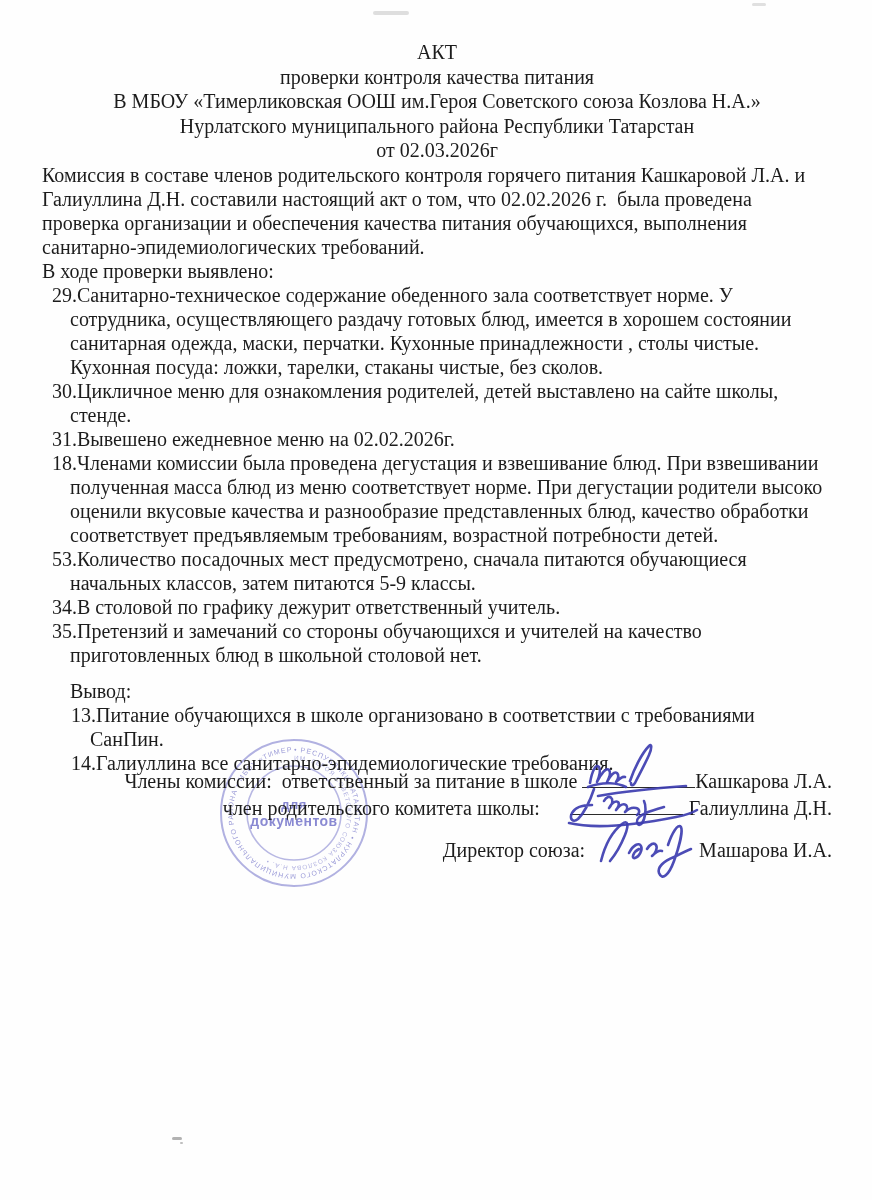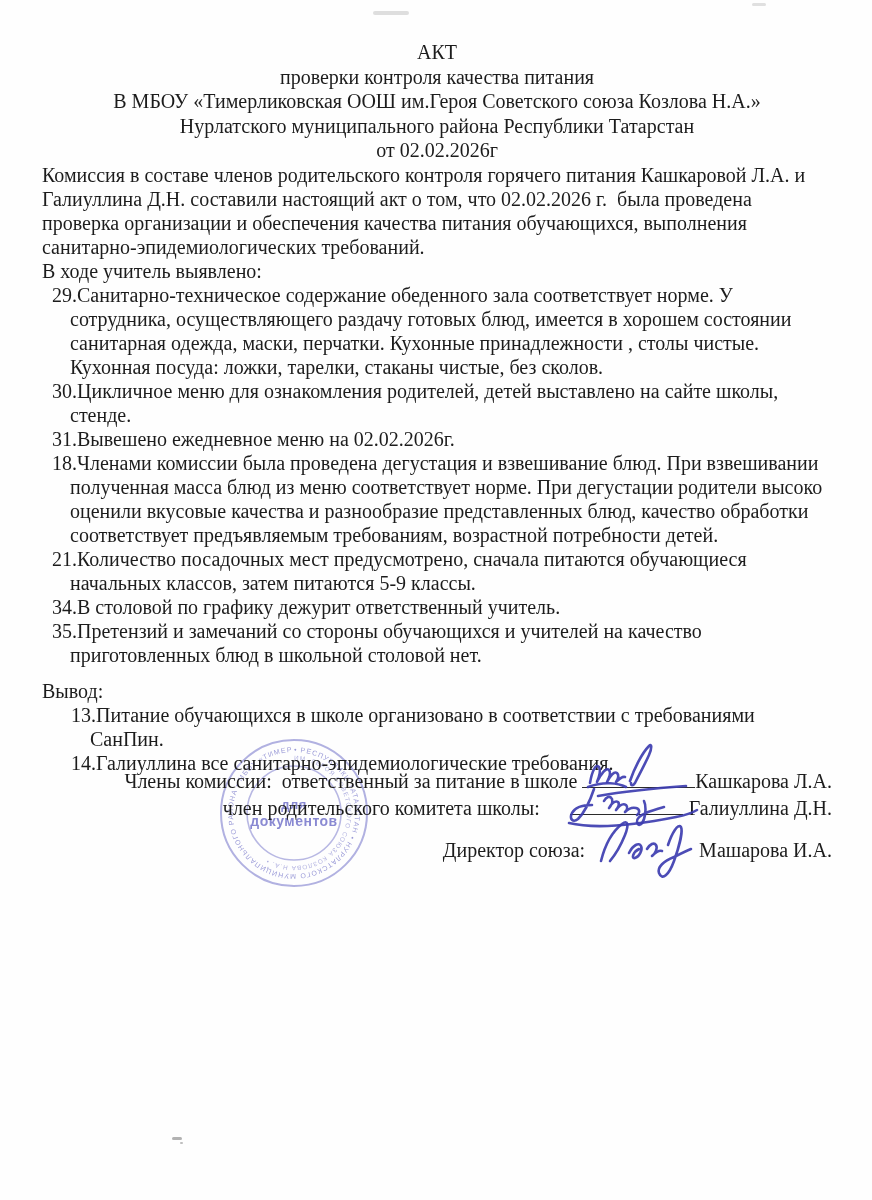--- a/index.html
+++ b/index.html
@@ -9,21 +9,21 @@
     font-family:"Liberation Serif","DejaVu Serif",serif;
     font-size:20px;line-height:24px;color:#1c1c1c;
   }
   .page{position:absolute;left:0;top:0;width:872px;height:1200px;
         padding:40px 40px 15px 42px;box-sizing:border-box;}
   .hdr{text-align:center;line-height:24.5px;}
   .intro{white-space:pre-wrap;}
   .lead-in{white-space:pre-wrap;}
   .findings{position:relative;z-index:2;}
   .findings .li{padding-left:28px;text-indent:-18px;white-space:pre-wrap;}
-  .vyvod{margin-top:12px;position:relative;z-index:2;}
+  .vyvod{margin-left:28px;margin-top:12px;position:relative;z-index:2;}
   .conclusions{position:relative;z-index:2;}
   .conclusions .li{padding-left:48px;text-indent:-19px;white-space:pre-wrap;}
   .num{white-space:pre;}
 
   .sig-section{position:relative;margin-top:-8px;}
   .sig-row{position:relative;z-index:2;line-height:25px;white-space:pre-wrap;text-align:right;}
   .sig-row3{margin-left:190px;margin-top:14px;}
   .u-line{display:inline-block;position:relative;width:113px;height:20px;
           border-bottom:1.6px solid #2b2b2b;vertical-align:baseline;}
   .u-line svg{position:absolute;overflow:visible;}
@@ -52,32 +52,32 @@
 </head>
 <body>
 
 <div class="page">
 
   <div class="hdr">
     <div>АКТ</div>
     <div>проверки контроля качества питания</div>
     <div>В МБОУ «Тимерликовская ООШ им.Героя Советского союза Козлова Н.А.»</div>
     <div>Нурлатского муниципального района Республики Татарстан</div>
-    <div>от 02.02.2026г</div>
+    <div>от 02.03.2026г</div>
   </div>
 
   <div class="intro">Комиссия в составе членов родительского контроля горячего питания Кашкаровой Л.А. и Галиуллина Д.Н. составили настоящий акт о том, что 02.02.2026 г.  была проведена проверка организации и обеспечения качества питания обучающихся, выполнения санитарно-эпидемиологических требований.</div>
-  <div class="lead-in">В ходе учитель выявлено:</div>
+  <div class="lead-in">В ходе проверки выявлено:</div>
 
   <div class="findings">
     <div class="li"><span class="num">29.</span><span>Санитарно-техническое содержание обеденного зала соответствует норме. У сотрудника, осуществляющего раздачу готовых блюд, имеется в хорошем состоянии санитарная одежда, маски, перчатки. Кухонные принадлежности , столы чистые. Кухонная посуда: ложки, тарелки, стаканы чистые, без сколов.</span></div>
     <div class="li"><span class="num">30.</span><span>Цикличное меню для ознакомления родителей, детей выставлено на сайте школы, стенде.</span></div>
     <div class="li"><span class="num">31.</span><span>Вывешено ежедневное меню на 02.02.2026г.</span></div>
     <div class="li"><span class="num">18.</span><span>Членами комиссии была проведена дегустация и взвешивание блюд. При взвешивании полученная масса блюд из меню соответствует норме. При дегустации родители высоко оценили вкусовые качества и разнообразие представленных блюд, качество обработки соответствует предъявляемым требованиям, возрастной потребности детей.</span></div>
-    <div class="li"><span class="num">21.</span><span>Количество посадочных мест предусмотрено, сначала питаются обучающиеся начальных классов, затем питаются 5-9 классы.</span></div>
+    <div class="li"><span class="num">53.</span><span>Количество посадочных мест предусмотрено, сначала питаются обучающиеся начальных классов, затем питаются 5-9 классы.</span></div>
     <div class="li"><span class="num">34.</span><span>В столовой по графику дежурит ответственный учитель.</span></div>
     <div class="li"><span class="num">35.</span><span>Претензий и замечаний со стороны обучающихся и учителей на качество приготовленных блюд в школьной столовой нет.</span></div>
   </div>
 
   <div class="vyvod">Вывод:</div>
 
   <div class="conclusions">
     <div class="li"><span class="num">13.</span><span>Питание обучающихся в школе организовано в соответствии с требованиями СанПин.</span></div>
     <div class="li"><span class="num">14.</span><span>Галиуллина все санитарно-эпидемиологические требования.</span></div>
   </div>

